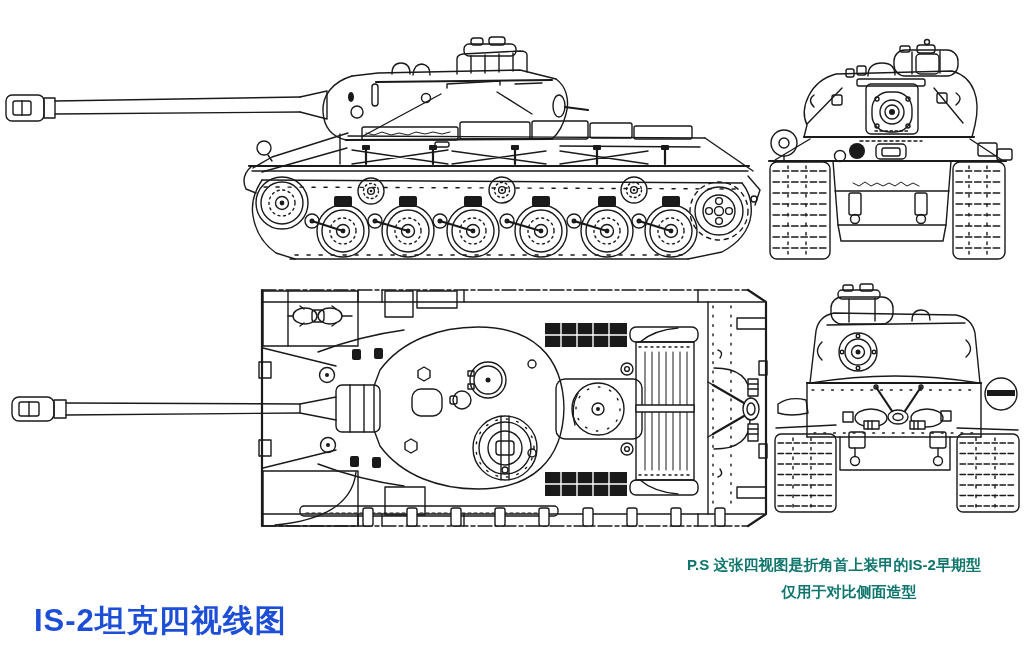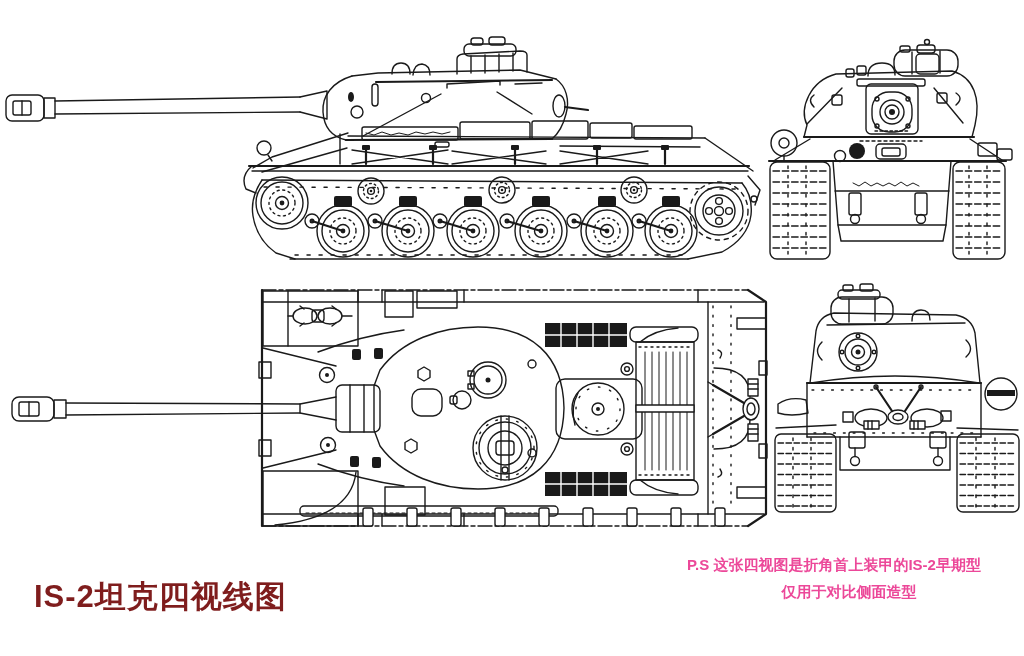--- a/index.html
+++ b/index.html
@@ -7,24 +7,24 @@
          font-family:"Liberation Sans","DejaVu Sans",sans-serif;}
   .view{position:absolute;}
   
   svg path,svg line,svg rect,svg circle,svg ellipse,svg polyline,svg polygon{
     fill:none;stroke:#1a1a1a;stroke-width:1.4;stroke-linecap:round;stroke-linejoin:round;}
   svg .f{fill:#1a1a1a;stroke:none;}
   svg .wf{fill:#fff;stroke:#1a1a1a;}
   svg .wht{stroke:#fff;fill:none;}
   svg .t2{stroke-width:2.2;}
   svg .t1{stroke-width:1;}
-  .page-title{position:absolute;left:34px;top:576px;font-size:31px;font-weight:900;
-              color:#7f1d1d;letter-spacing:1px;white-space:nowrap;}
+  .page-title{position:absolute;left:34px;top:600px;font-size:31px;font-weight:900;
+              color:#1d4ed8;letter-spacing:1px;white-space:nowrap;}
   .ps-note{position:absolute;left:687px;top:551px;font-size:15px;font-weight:bold;
-           color:#ec4899;line-height:1.8;white-space:nowrap;}
+           color:#0f766e;line-height:1.8;white-space:nowrap;}
   .ps-note .indent{margin-left:30px;text-align:center;}
 </style>
 </head>
 <body>
 
 <div class="stage">
 
   <svg class="view" style="left:0;top:8px" width="768" height="262" viewBox="0 8 768 262">
     <defs>
       <g id="rw">

